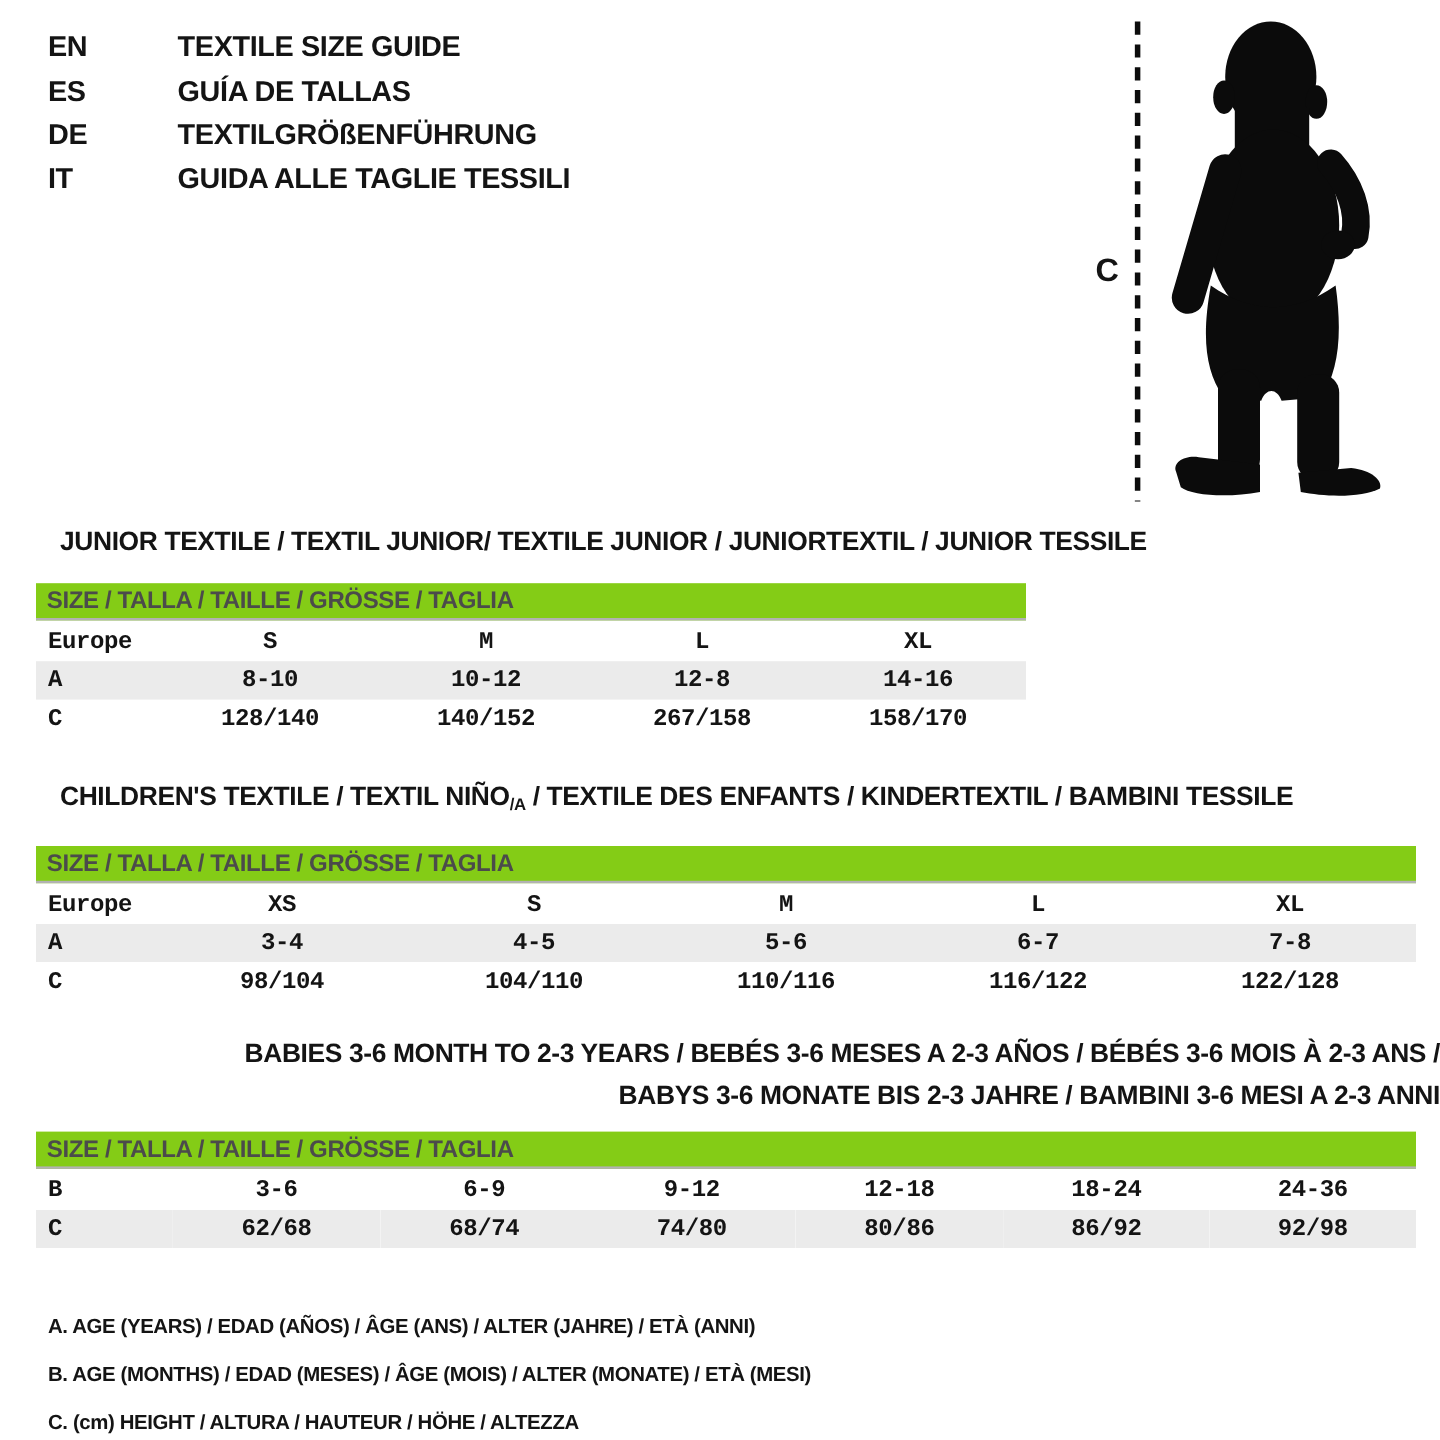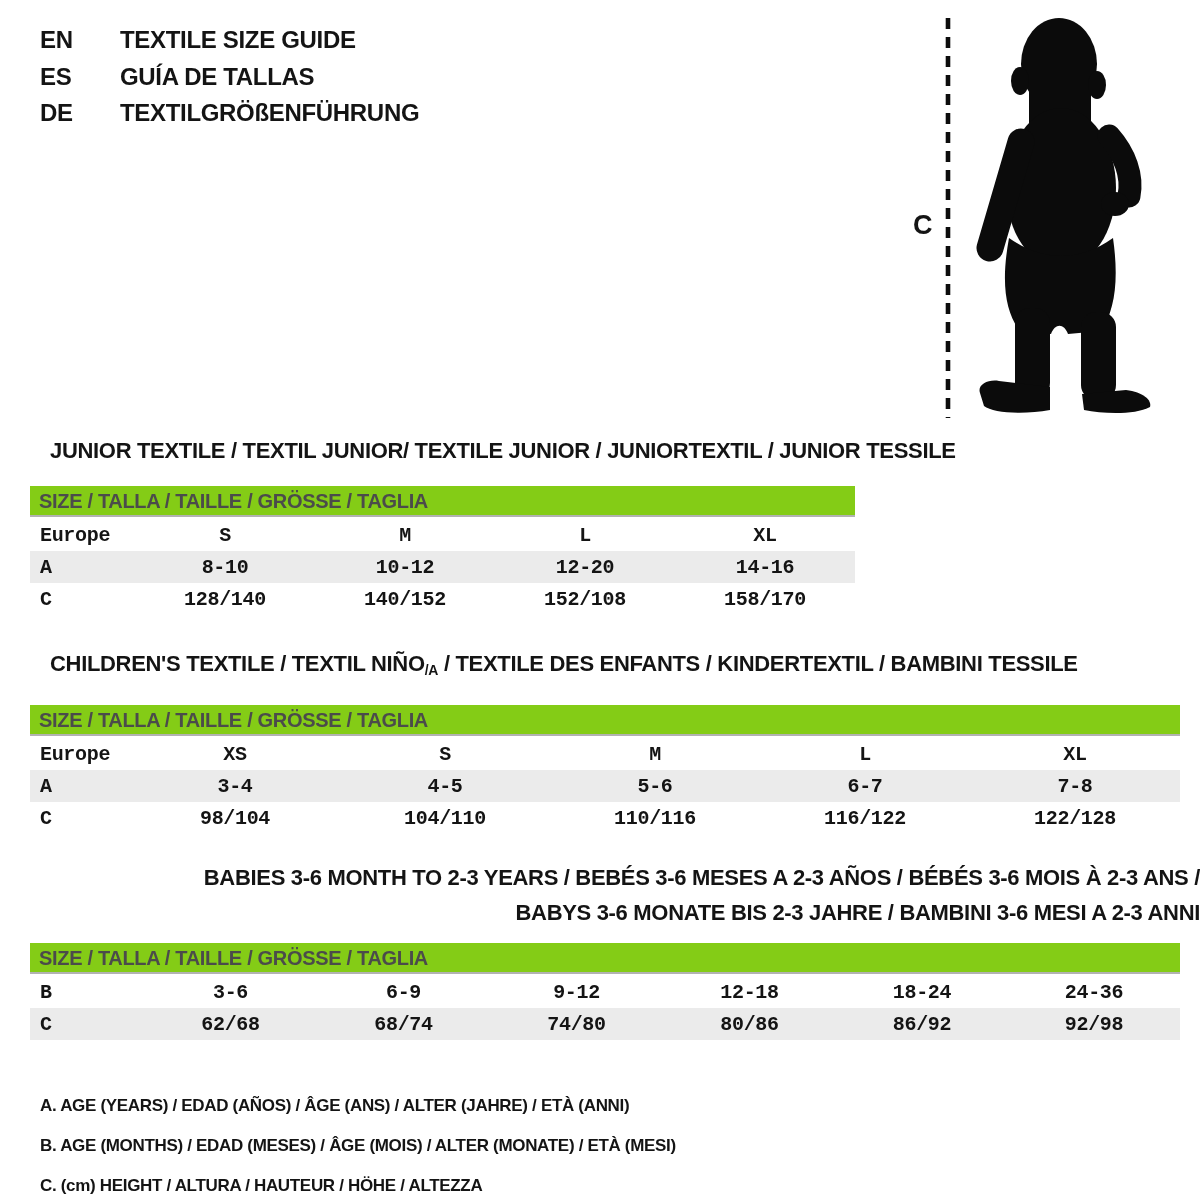--- a/index.html
+++ b/index.html
@@ -7,21 +7,21 @@
   body {
     font-family:"Liberation Sans", sans-serif;
     font-weight:bold;
     color:#141414;
     letter-spacing:-0.02em;
   }
 
   
   .top { position:relative; height:432px; }
   .lang-list { position:absolute; left:40px; top:22px; }
-  .lang-row { display:flex; font-size:24px; line-height:36.5px; white-space:nowrap; }
+  .lang-row { display:flex; font-size:24px; line-height:36.5px; white-space:nowrap;gap:28px; }
   .lang-code { width:80px; }
 
   .figure { position:absolute; left:905px; top:8px; width:280px; height:420px; }
   .dash-line-svg { position:absolute; left:40px; top:8px; }
   .c-label { position:absolute; left:8px; top:202px; font-size:27px; }
   .baby-svg { position:absolute; left:58px; top:2px; }
 
   
   .section { margin-left:30px; }
   .sec-title { margin-left:20px; font-size:22px; line-height:26px; white-space:nowrap; }
@@ -67,20 +67,24 @@
       <span class="lang-label">TEXTILE SIZE GUIDE</span>
     </div>
     <div class="lang-row">
       <span class="lang-code">ES</span>
       <span class="lang-label">GUÍA DE TALLAS</span>
     </div>
     <div class="lang-row">
       <span class="lang-code">DE</span>
       <span class="lang-label">TEXTILGRÖßENFÜHRUNG</span>
     </div>
+    <div class="lang-row">
+      <span class="lang-code">IT</span>
+      <span class="lang-label">GUIDA ALLE TAGLIE TESSILI</span>
+    </div>
   </div>
 
   <div class="figure">
     <span class="c-label">C</span>
     <svg class="dash-line-svg" width="6" height="404" viewBox="0 0 6 404">
       <line x1="3" y1="2" x2="3" y2="402" stroke="#0c0c0c" stroke-width="4.6" stroke-dasharray="11 8"></line>
     </svg>
     <svg class="baby-svg" width="192" height="410" viewBox="0 0 192 410">
       <g fill="#0b0b0b">
 
@@ -126,28 +130,28 @@
       <td class="row-label">Europe</td>
       <td>S</td>
       <td>M</td>
       <td>L</td>
       <td>XL</td>
     </tr>
     <tr class="alt">
       <td class="row-label">A</td>
       <td>8-10</td>
       <td>10-12</td>
-      <td>12-20</td>
+      <td>12-8</td>
       <td>14-16</td>
     </tr>
     <tr>
       <td class="row-label">C</td>
       <td>128/140</td>
       <td>140/152</td>
-      <td>152/108</td>
+      <td>267/158</td>
       <td>158/170</td>
     </tr>
   </tbody>
     </table>
 </div>
 
 <div class="section sec-children">
   <div class="sec-title"><span>CHILDREN'S TEXTILE / TEXTIL NIÑO</span><span class="suffix">/A</span><span> / TEXTILE DES ENFANTS / KINDERTEXTIL / BAMBINI TESSILE</span></div>
   <div class="gap-title"></div>
   <div class="size-bar w-wide">SIZE / TALLA / TAILLE / GRÖSSE / TAGLIA</div>

